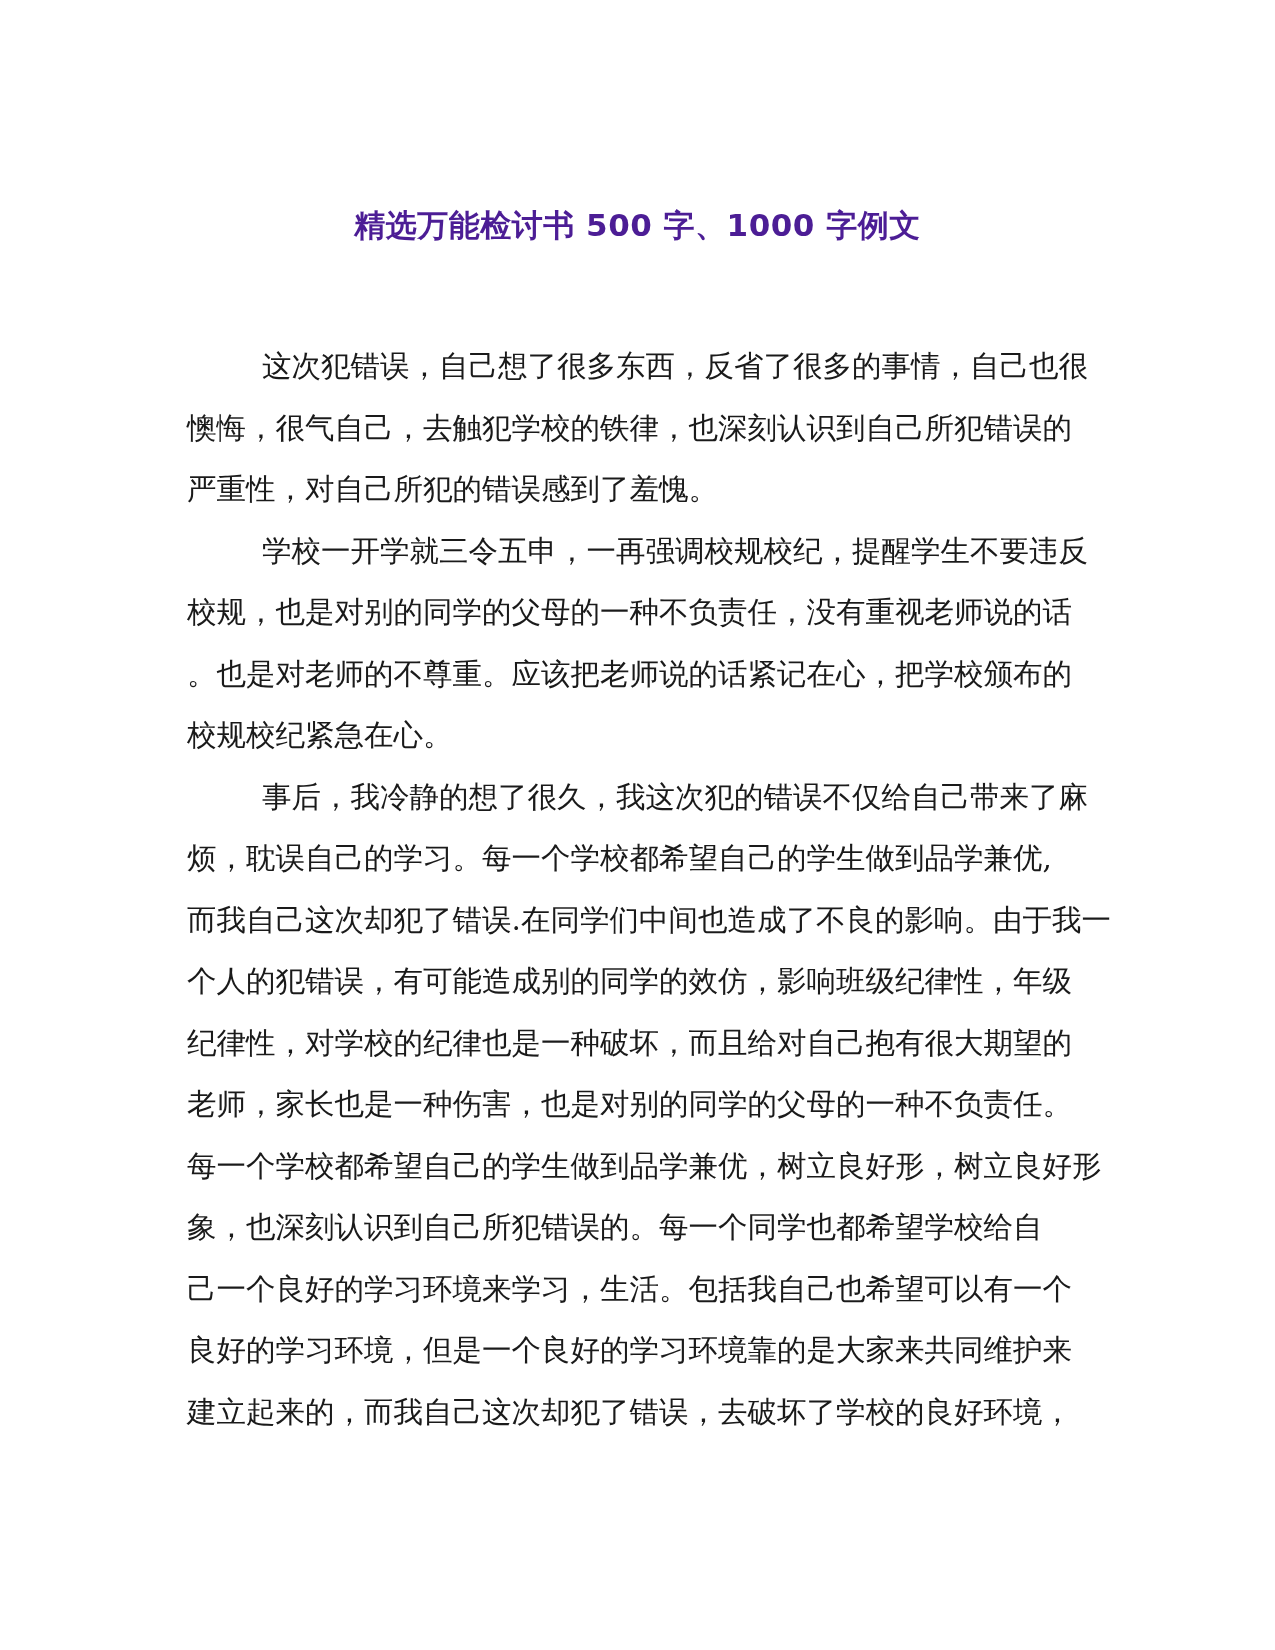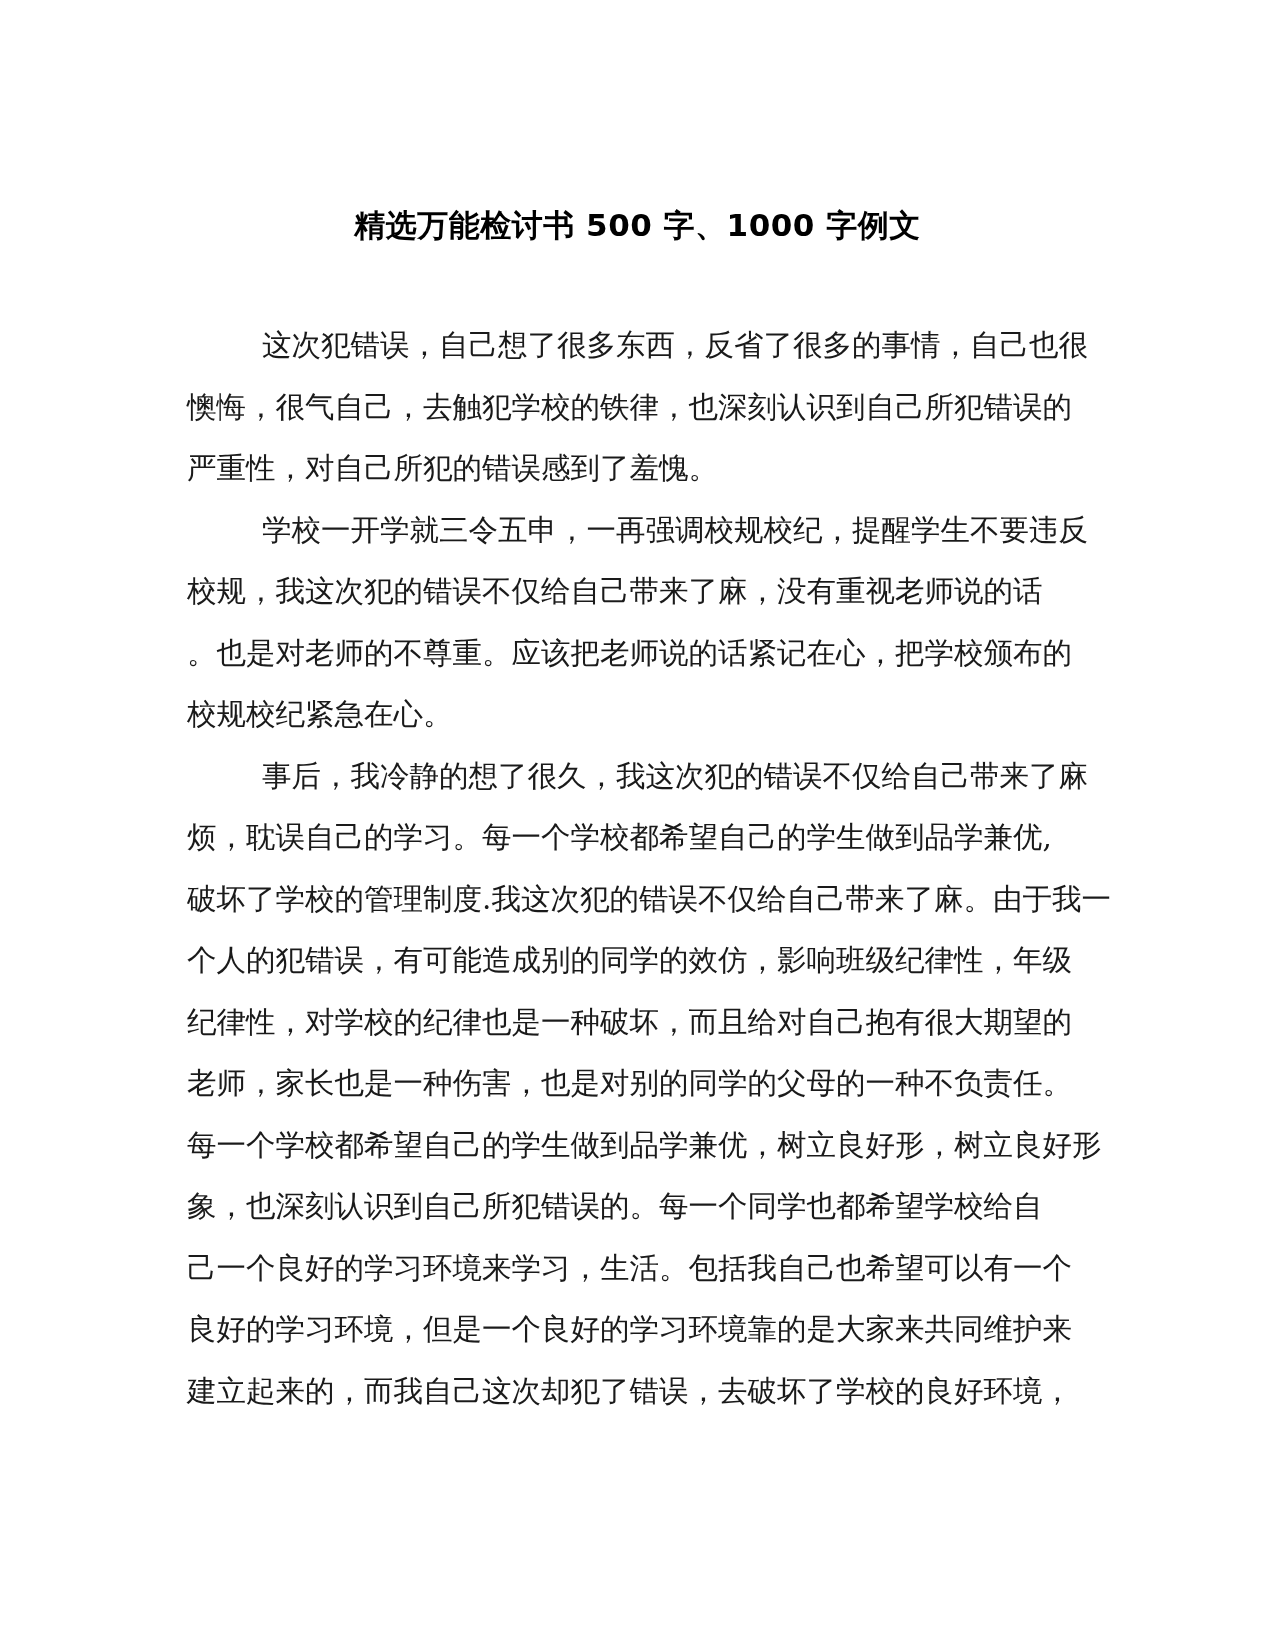--- a/index.html
+++ b/index.html
@@ -18,28 +18,28 @@
     position: absolute;
     left: 0;
     top: 196px;
     width: 1275px;
     height: 58px;
     line-height: 58px;
     text-align: center;
     font-family: "DejaVu Sans", "Liberation Sans", sans-serif;
     font-weight: 700;
     font-size: 31px;
-    color: #000000;
+    color: #4c1d95;
     letter-spacing: 0.5px;
     white-space: nowrap;
   }
   .doc-body {
     position: absolute;
     left: 187px;
-    top: 315px;
+    top: 336px;
     width: 900px;
     font-family: "DejaVu Serif", "Liberation Serif", serif;
     font-size: 29.5px;
     color: #1a1a1a;
   }
   .line {
     height: 61.5px;
     line-height: 61.5px;
     white-space: nowrap;
   }
@@ -50,26 +50,26 @@
 </head>
 <body>
 
 <div class="page">
   <div class="doc-title">精选万能检讨书 500 字、1000 字例文</div>
   <div class="doc-body" id="doc-body">
       <div class="line indent">这次犯错误，自己想了很多东西，反省了很多的事情，自己也很</div>
       <div class="line">懊悔，很气自己，去触犯学校的铁律，也深刻认识到自己所犯错误的</div>
       <div class="line">严重性，对自己所犯的错误感到了羞愧。</div>
       <div class="line indent">学校一开学就三令五申，一再强调校规校纪，提醒学生不要违反</div>
-      <div class="line">校规，我这次犯的错误不仅给自己带来了麻，没有重视老师说的话</div>
+      <div class="line">校规，也是对别的同学的父母的一种不负责任，没有重视老师说的话</div>
       <div class="line">。也是对老师的不尊重。应该把老师说的话紧记在心，把学校颁布的</div>
       <div class="line">校规校纪紧急在心。</div>
       <div class="line indent">事后，我冷静的想了很久，我这次犯的错误不仅给自己带来了麻</div>
       <div class="line">烦，耽误自己的学习。每一个学校都希望自己的学生做到品学兼优,</div>
-      <div class="line">破坏了学校的管理制度.我这次犯的错误不仅给自己带来了麻。由于我一</div>
+      <div class="line">而我自己这次却犯了错误.在同学们中间也造成了不良的影响。由于我一</div>
       <div class="line">个人的犯错误，有可能造成别的同学的效仿，影响班级纪律性，年级</div>
       <div class="line">纪律性，对学校的纪律也是一种破坏，而且给对自己抱有很大期望的</div>
       <div class="line">老师，家长也是一种伤害，也是对别的同学的父母的一种不负责任。</div>
       <div class="line">每一个学校都希望自己的学生做到品学兼优，树立良好形，树立良好形</div>
       <div class="line">象，也深刻认识到自己所犯错误的。每一个同学也都希望学校给自</div>
       <div class="line">己一个良好的学习环境来学习，生活。包括我自己也希望可以有一个</div>
       <div class="line">良好的学习环境，但是一个良好的学习环境靠的是大家来共同维护来</div>
       <div class="line">建立起来的，而我自己这次却犯了错误，去破坏了学校的良好环境，</div>
     </div>
 </div>

